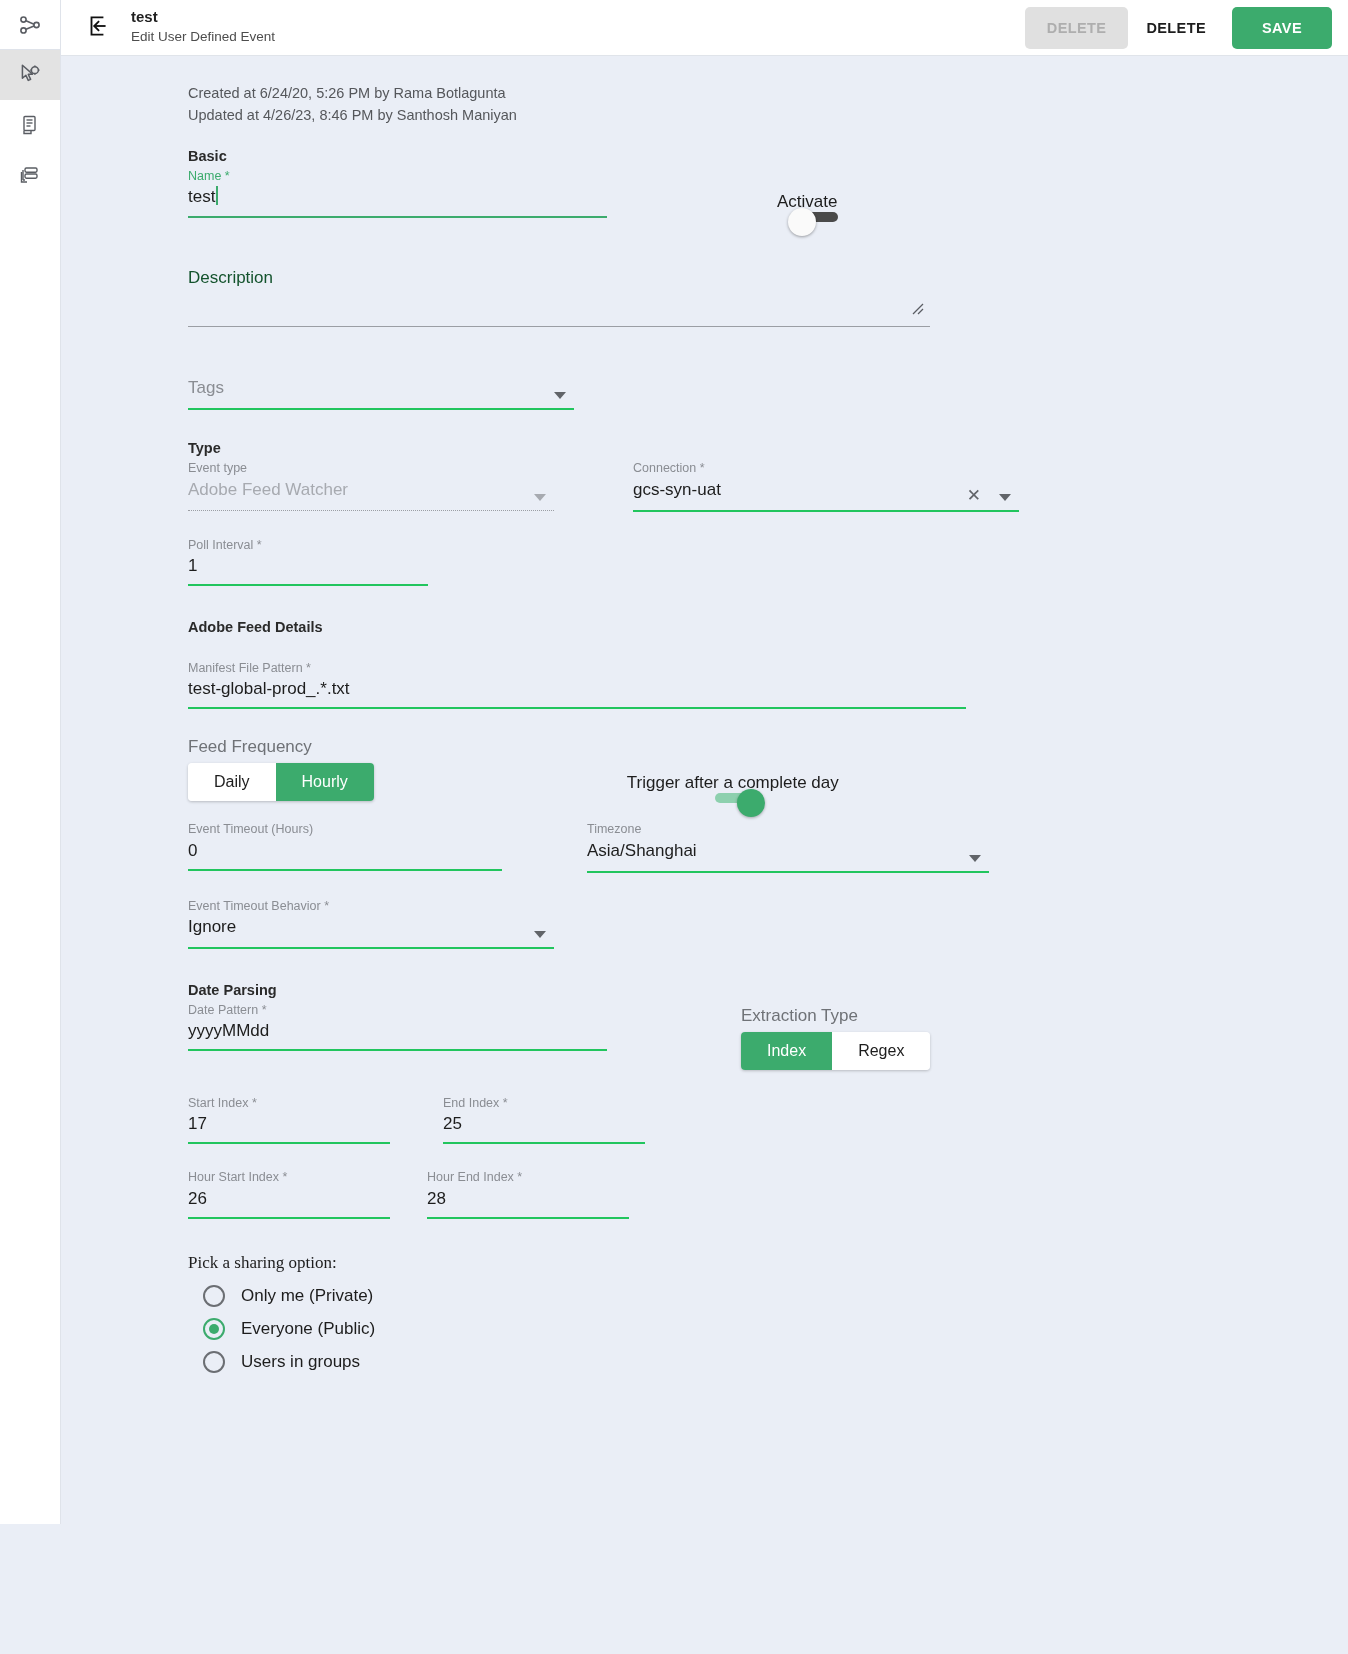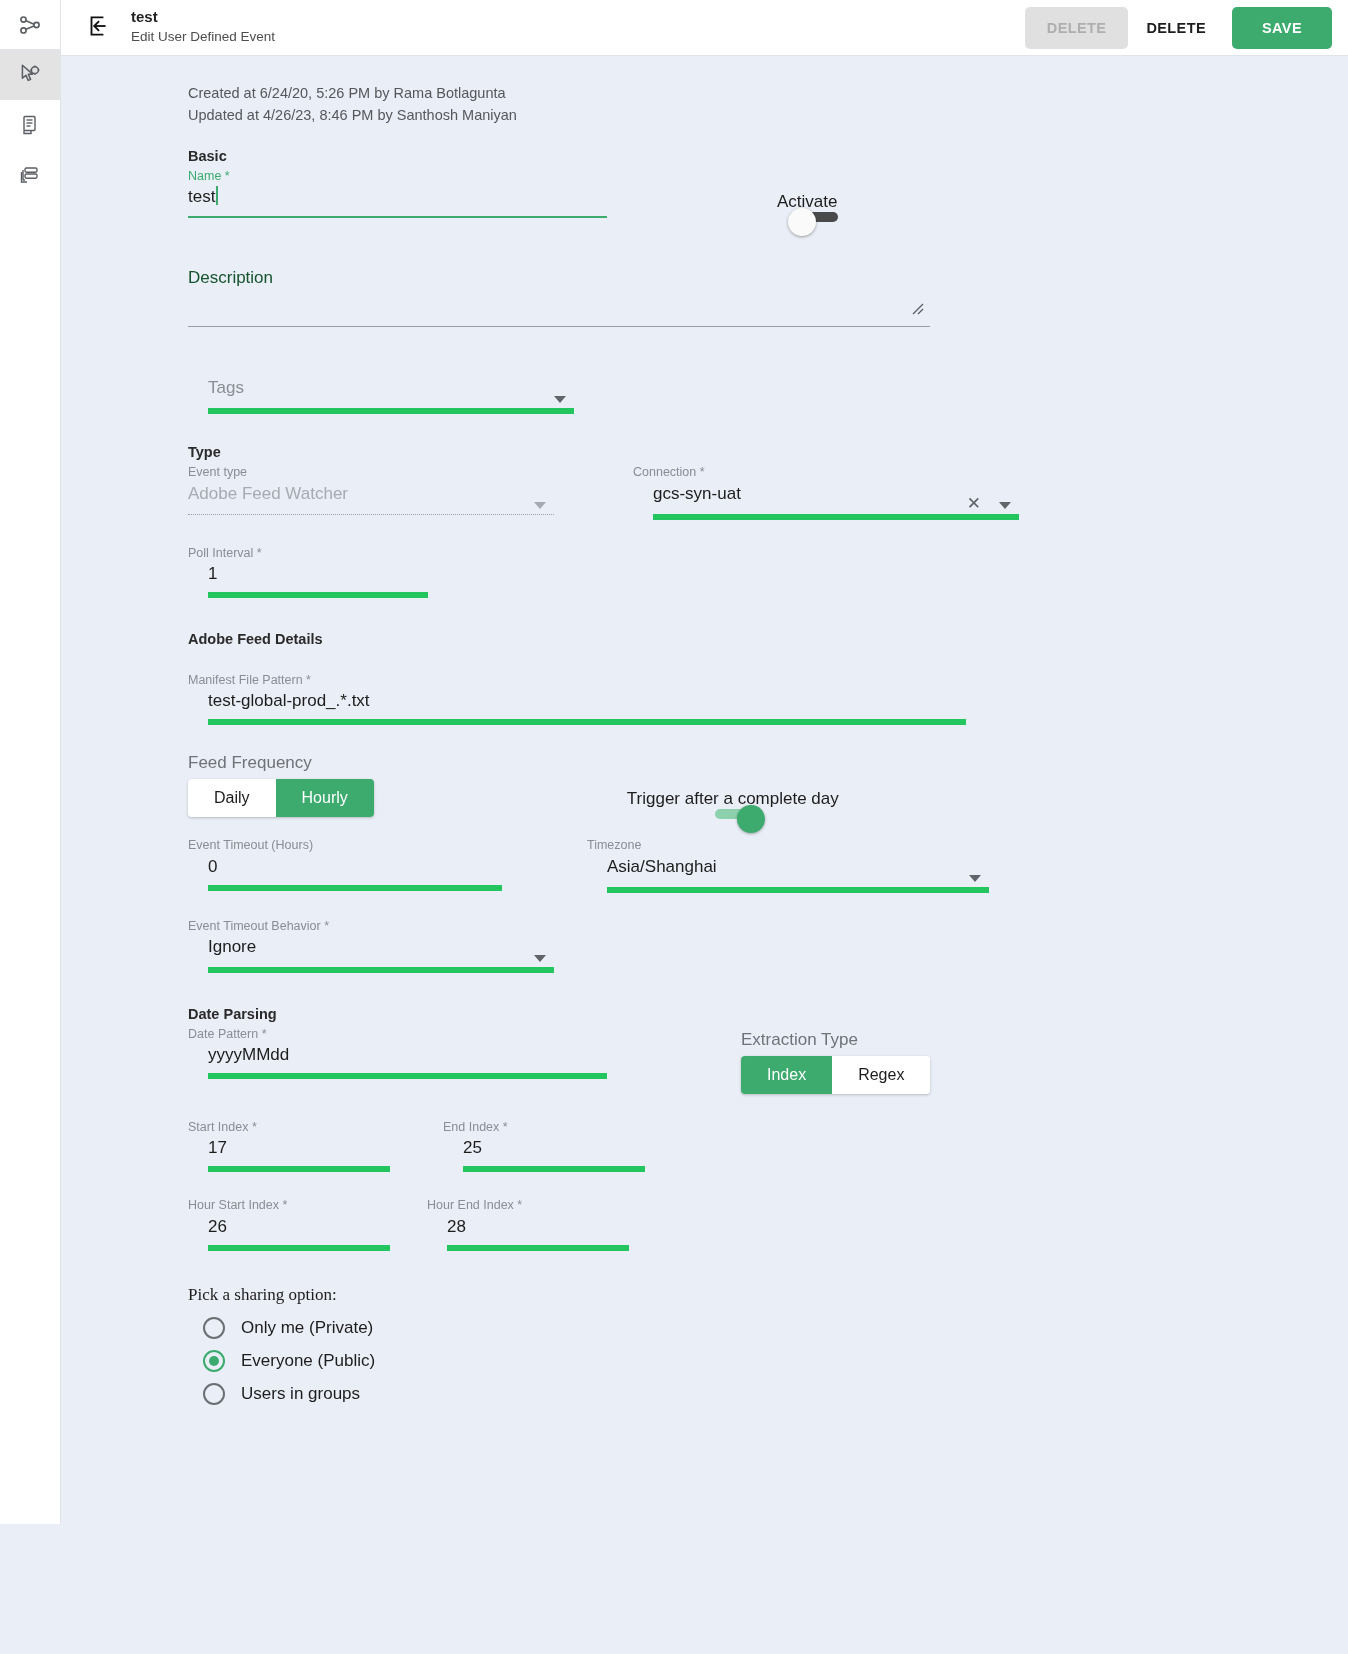--- a/index.html
+++ b/index.html
@@ -70,21 +70,21 @@
   
   .field { position:relative; }
   .flabel { font-size:12.5px; color:#8a8d93; line-height:1.3; margin-bottom:2px; }
   .flabel.green { color:#3cab6d; }
   .fvalue {
     font-size:17px; color:#1d1d1d; line-height:1.3;
     padding-bottom:7px; min-height:26px; white-space:nowrap;
   }
   .fvalue.placeholder { color:#8a8d93; }
   .fvalue.disabled { color:#a7aab0; }
-  .uline { border-bottom:6px solid #22c55e;margin-left:20px; }
+  .uline { border-bottom:2px solid #22c55e; }
   .uline-green { border-bottom:2px solid #3cab6d; }
   .uline-dotted { border-bottom:1px dotted #9b9ea4; }
   .caret {
     position:absolute; right:8px; bottom:11px;
     width:0; height:0; border-left:6px solid transparent;
     border-right:6px solid transparent; border-top:7px solid #616469;
   }
   .clear-x {
     position:absolute; right:38px; bottom:8px;
     font-size:17px; color:#616469; line-height:1; cursor:pointer;

